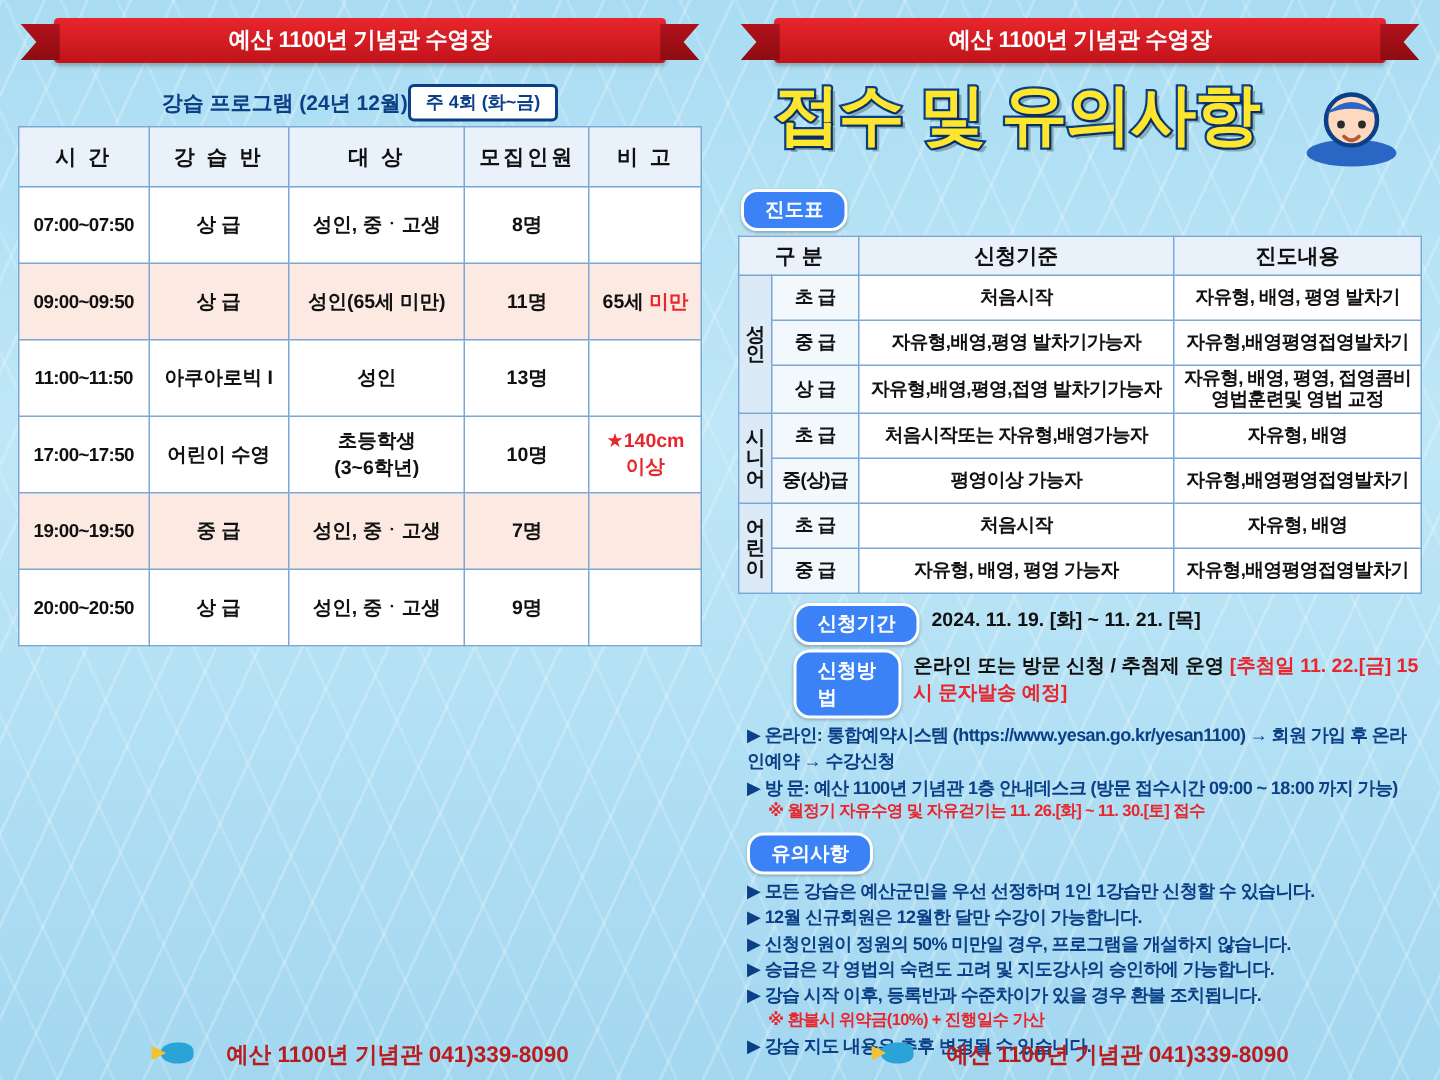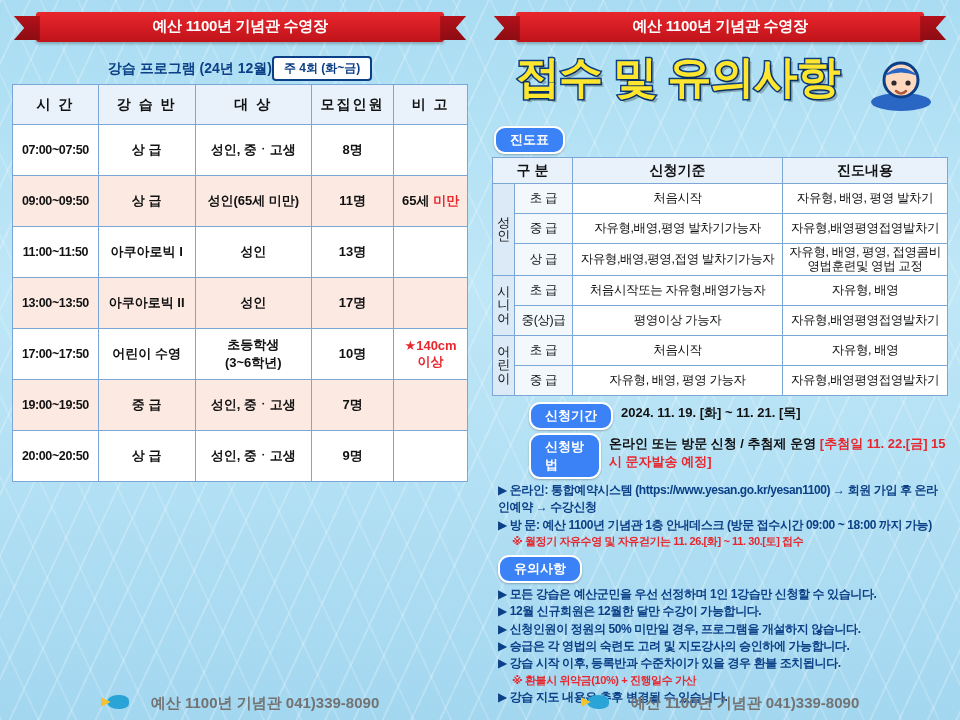--- a/index.html
+++ b/index.html
@@ -96,37 +96,37 @@
   }
   .ltab tbody td { height: 51px; font-weight:bold; }
   .ltab tbody tr.alt td { background:#fbe9e2; }
   .ltab tbody tr td:first-child { font-size:12.5px; letter-spacing:-0.4px; }
   .note-red { color:#e8262d; }
 
   
   .footer {
     position:absolute; left:0; right:0; bottom:0; height:34px;
     display:flex; align-items:center; justify-content:center; gap:20px;
-    color:#737373; font-weight:bold; font-size:15px;
+    color:#b91c1c; font-weight:bold; font-size:15px;
   }
   .fish { width:30px; height:16px; position:relative; }
   .fish:before{
     content:""; position:absolute; left:6px; top:0; width:22px;height:14px;
     background:#2aa4d6; border-radius:50% 40% 40% 50%;
   }
   .fish:after{
     content:""; position:absolute; left:0; top:2px; width:10px;height:10px;
     background:#f2c230; clip-path: polygon(0 0,100% 50%,0 100%);
   }
 
   
   .rtab { font-size:12px; }
   .rtab th, .rtab td { border:1px solid #7aa7d6; text-align:center; color:#111; }
   .rtab thead th { background:#e9f2fb; font-weight:bold; font-size:14px; height:26px; }
-  .rtab td { height:30px; font-weight:normal; font-size:12.5px; letter-spacing:-0.4px;margin-left:44px; }
+  .rtab td { height:30px; font-weight:bold; font-size:12.5px; letter-spacing:-0.4px;margin-left:44px; }
   .rtab td.cat { background:#dceaf8; width:22px; font-size:13px; line-height:1.05; }
   .rtab td.lev { width:58px; background:#f3f8fd; }
   .rtab td.two { line-height:1.15; }
 
   
   .info { margin: 6px 6px 0 10px; color:#0b3f86; }
   .info .row { display:flex; align-items:flex-start; gap:8px; margin-bottom:3px;padding-left:31px; }
   .info .val { font-weight:bold; font-size:13px; color:#111; padding-top:2px; }
   .bullet { font-size:12px; font-weight:bold; color:#0b3f86; line-height:1.45; letter-spacing:-0.4px; }
   .red { color:#e8262d; }
@@ -173,27 +173,20 @@
             <td>상    급</td>
             <td>성인(65세 미만)</td>
             <td>11명</td>
             <td>65세 <span class="note-red">미만</span></td>
           </tr>
           <tr>
             <td>11:00~11:50</td>
             <td>아쿠아로빅 I</td>
             <td>성인</td>
             <td>13명</td>
-            <td></td>
-          </tr>
-          <tr class="alt">
-            <td>13:00~13:50</td>
-            <td>아쿠아로빅 II</td>
-            <td>성인</td>
-            <td>17명</td>
             <td></td>
           </tr>
           <tr>
             <td>17:00~17:50</td>
             <td>어린이 수영</td>
             <td>초등학생<br>(3~6학년)</td>
             <td>10명</td>
             <td><span class="note-red">★140cm<br>이상</span></td>
           </tr>
           <tr class="alt">

